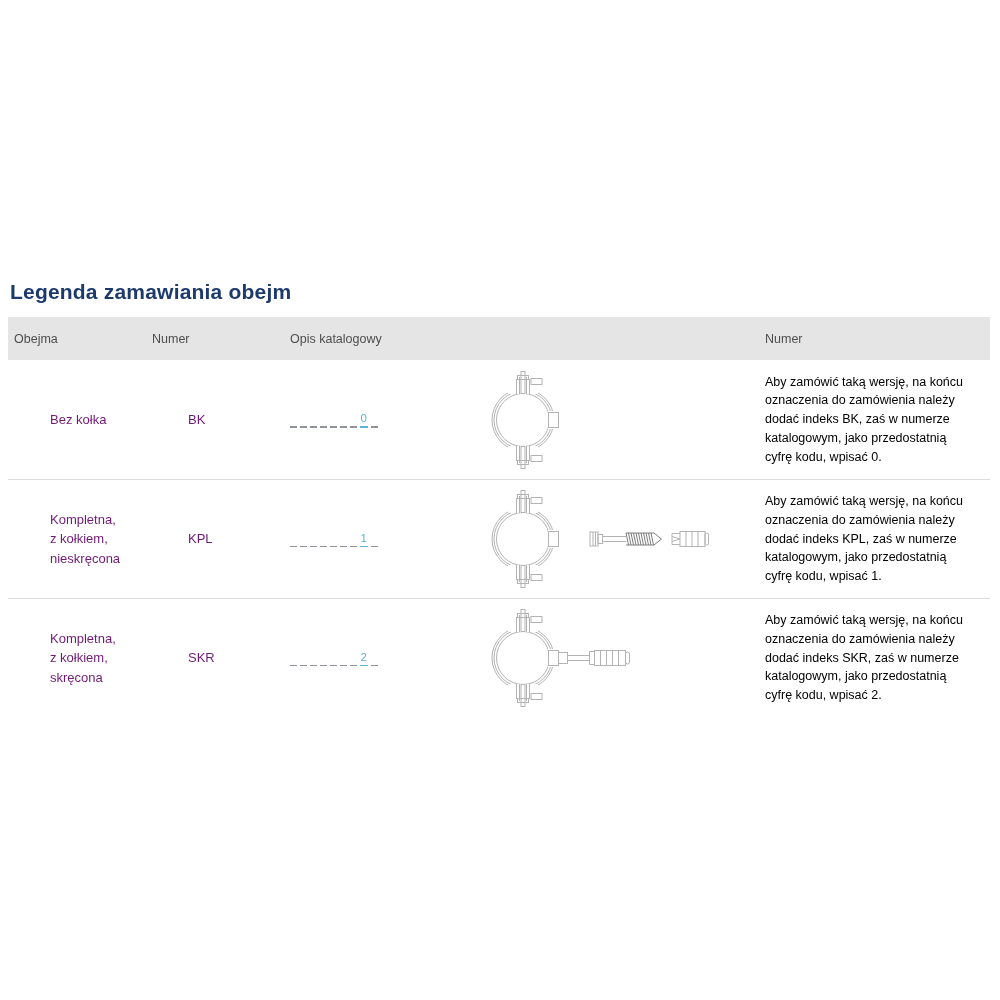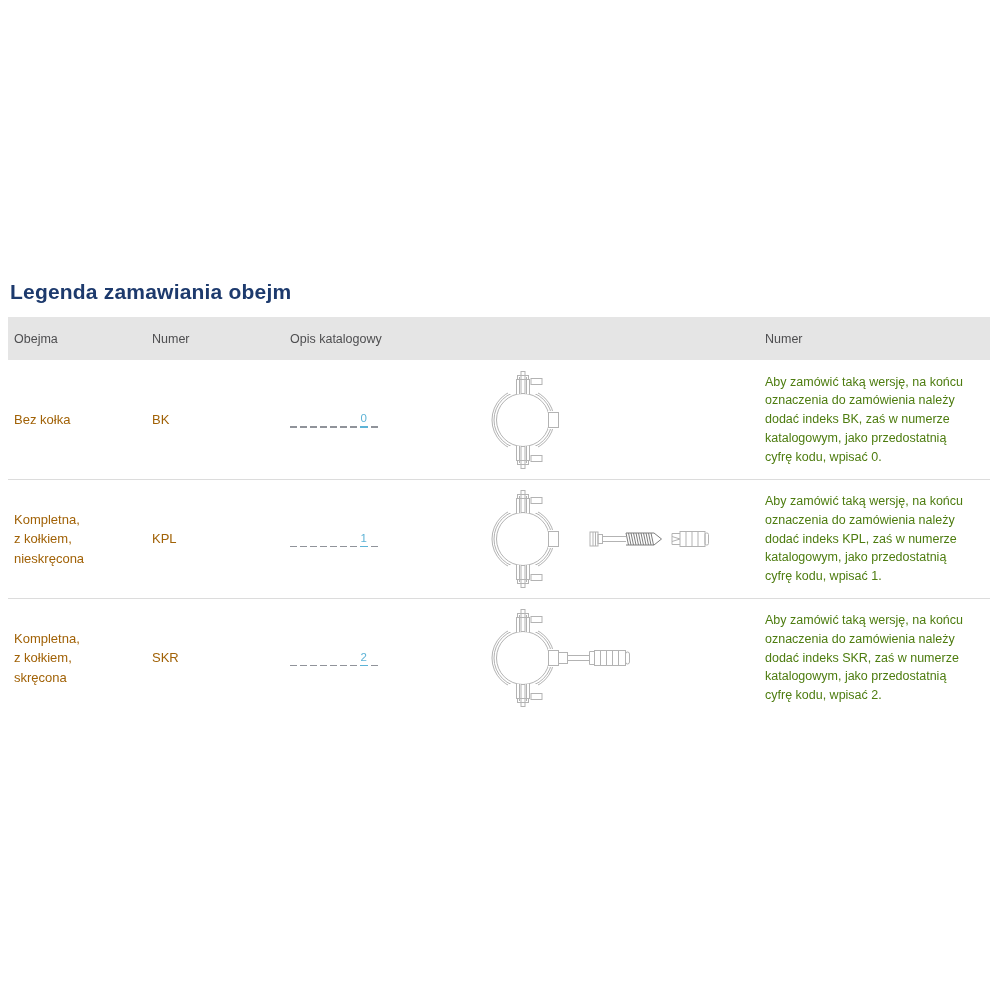--- a/index.html
+++ b/index.html
@@ -6,29 +6,29 @@
   html,body { background:#fff; }
   body { font-family:"Liberation Sans", sans-serif; }
   .page { position:relative; width:1000px; height:1000px; background:#fff; overflow:hidden; }
   .page-title { position:absolute; left:10px; top:280px; font-size:21px; font-weight:700; color:#1d3a6d; letter-spacing:.2px; }
   .legend-table { position:absolute; left:8px; top:317px; width:982px; }
   .tr { display:grid; grid-template-columns:138px 138px 172px 303px 1fr; align-items:center; padding-left:6px; }
   .thead { background:#e5e5e5; height:43px; }
   .th { font-size:12.5px; color:#4e4e50; }
   .row { min-height:119px; }
   .row + .row { border-top:1px solid #dcdcdc; }
-  .cell-obejma, .cell-indeks { font-size:13px; color:#a16207; line-height:1.5; white-space:pre-line; }
+  .cell-obejma, .cell-indeks { font-size:13px; color:#701a75; line-height:1.5; white-space:pre-line;margin-left:36px; }
   .cell-numer { display:flex; align-items:flex-end; height:16px; }
   .dash { width:6.5px; height:1.5px; background:#90939a; margin-right:3.5px; }
   .digit-slot { display:flex; flex-direction:column; align-items:center; margin-right:3.5px; }
   .digit-slot .digit { font-size:11.5px; color:#5db3d6; line-height:1; margin-bottom:1.5px; }
   .digit-slot .digit-underline { width:7.5px; height:1.5px; background:#5db3d6; }
   .cell-image { padding-left:1px; }
   .cell-image svg { display:block; }
-  .cell-opis { font-size:12.5px; color:#4d7c0f; line-height:1.5; width:204px; padding-right:6px; }
+  .cell-opis { font-size:12.5px; color:#000000; line-height:1.5; width:204px; padding-right:6px; }
   .art { stroke:#b3b3b3; fill:none; stroke-width:1; }
   .art-thread { stroke:#7d7d7d; fill:none; stroke-width:1; }
   .mask { fill:#ffffff; stroke:none; }
 </style>
 </head>
 <body>
 
 <div class="page">
 
   <h1 class="page-title">Legenda zamawiania obejm</h1>

